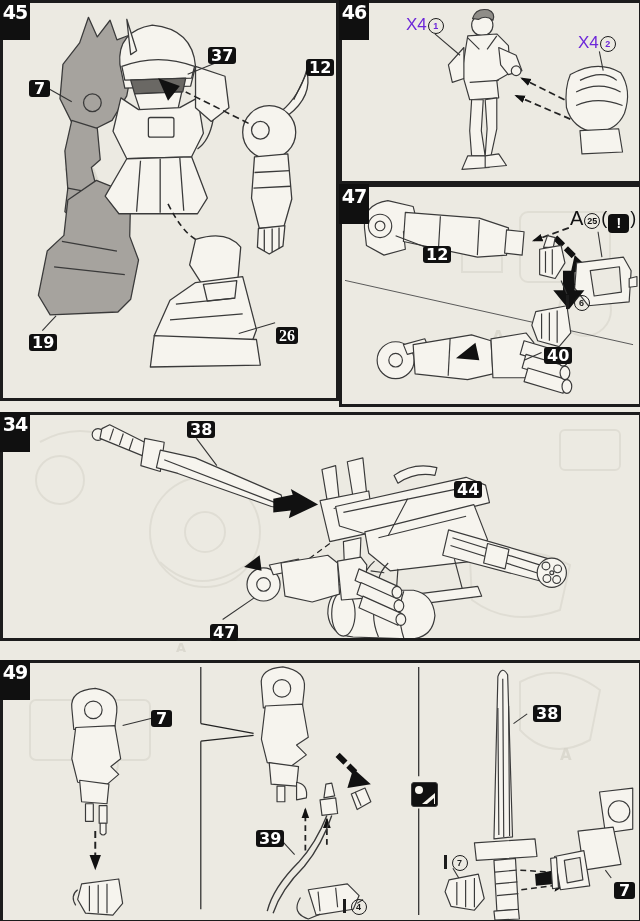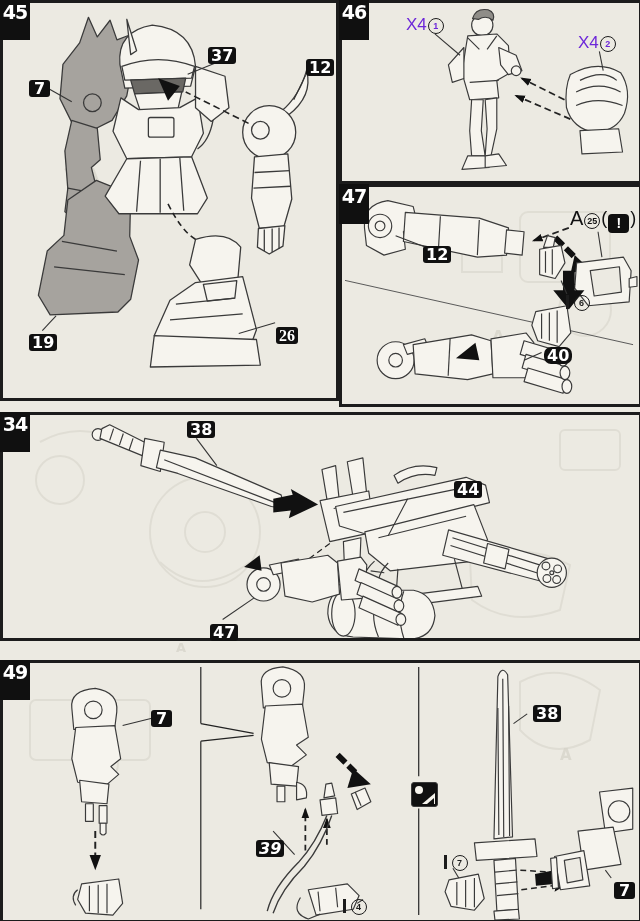--- a/index.html
+++ b/index.html
@@ -246,21 +246,21 @@
       </g>
     </g>
   </svg>
   <div class="plabel" style="left:81px;top:59px;">12</div>
   <div class="ref" style="left:228px;top:20px;">
     <span class="letter">A</span><span class="circ">25</span><span class="paren">(</span><span class="warnbox">!</span><span class="paren">)</span>
   </div>
   <div class="handlbl" style="left:224px;top:108px;">
     <span class="tick"></span><span class="circ">6</span>
   </div>
-  <div class="plabel" style="left:202px;top:160px;border-radius:7px;">40</div>
+  <div class="plabel" style="left:202px;top:160px;">40</div>
 </div>
 
 <div class="panel" id="p48" style="left:0;top:412px;width:642px;height:229px;">
   <div class="step">34</div>
   <svg class="art" viewBox="0 0 642 229">
     <g stroke="#3a3a3a" stroke-width="1.2" fill="#f6f4ee" stroke-linejoin="round">
 
       <circle cx="92" cy="20" r="6"></circle>
       <path d="M96,14 L104,10 L144,30 L138,42 L94,24 Z"></path>
       <path d="M108,14 L104,26 M118,19 L114,31 M128,24 L124,36" fill="none"></path>
@@ -404,21 +404,21 @@
         <path d="M150,56 L118,64"></path>
           <path d="M272,172 L294,196"></path>
           <path d="M358,246 L364,242"></path>
         <path d="M532,52 L518,62"></path>
           <path d="M456,210 L462,220"></path>
           <path d="M618,220 L612,212"></path>
       </g>
     </g>
   </svg>
   <div class="plabel" style="left:148px;top:47px;">7</div>
-  <div class="plabel" style="left:253px;top:177px;font-style:italic;">39</div>
+  <div class="plabel" style="left:253px;top:167px;">39</div>
   <div class="handlbl" style="left:340px;top:236px;">
     <span class="tick"></span><span class="circ">4</span>
   </div>
   <div class="opticon" style="left:408px;top:119px;">
     <span class="dot"></span>
       <span class="tri"></span>
       <span class="tri2"></span>
   </div>
   <div class="plabel" style="left:530px;top:42px;">38</div>
   <div class="handlbl" style="left:441px;top:192px;">

